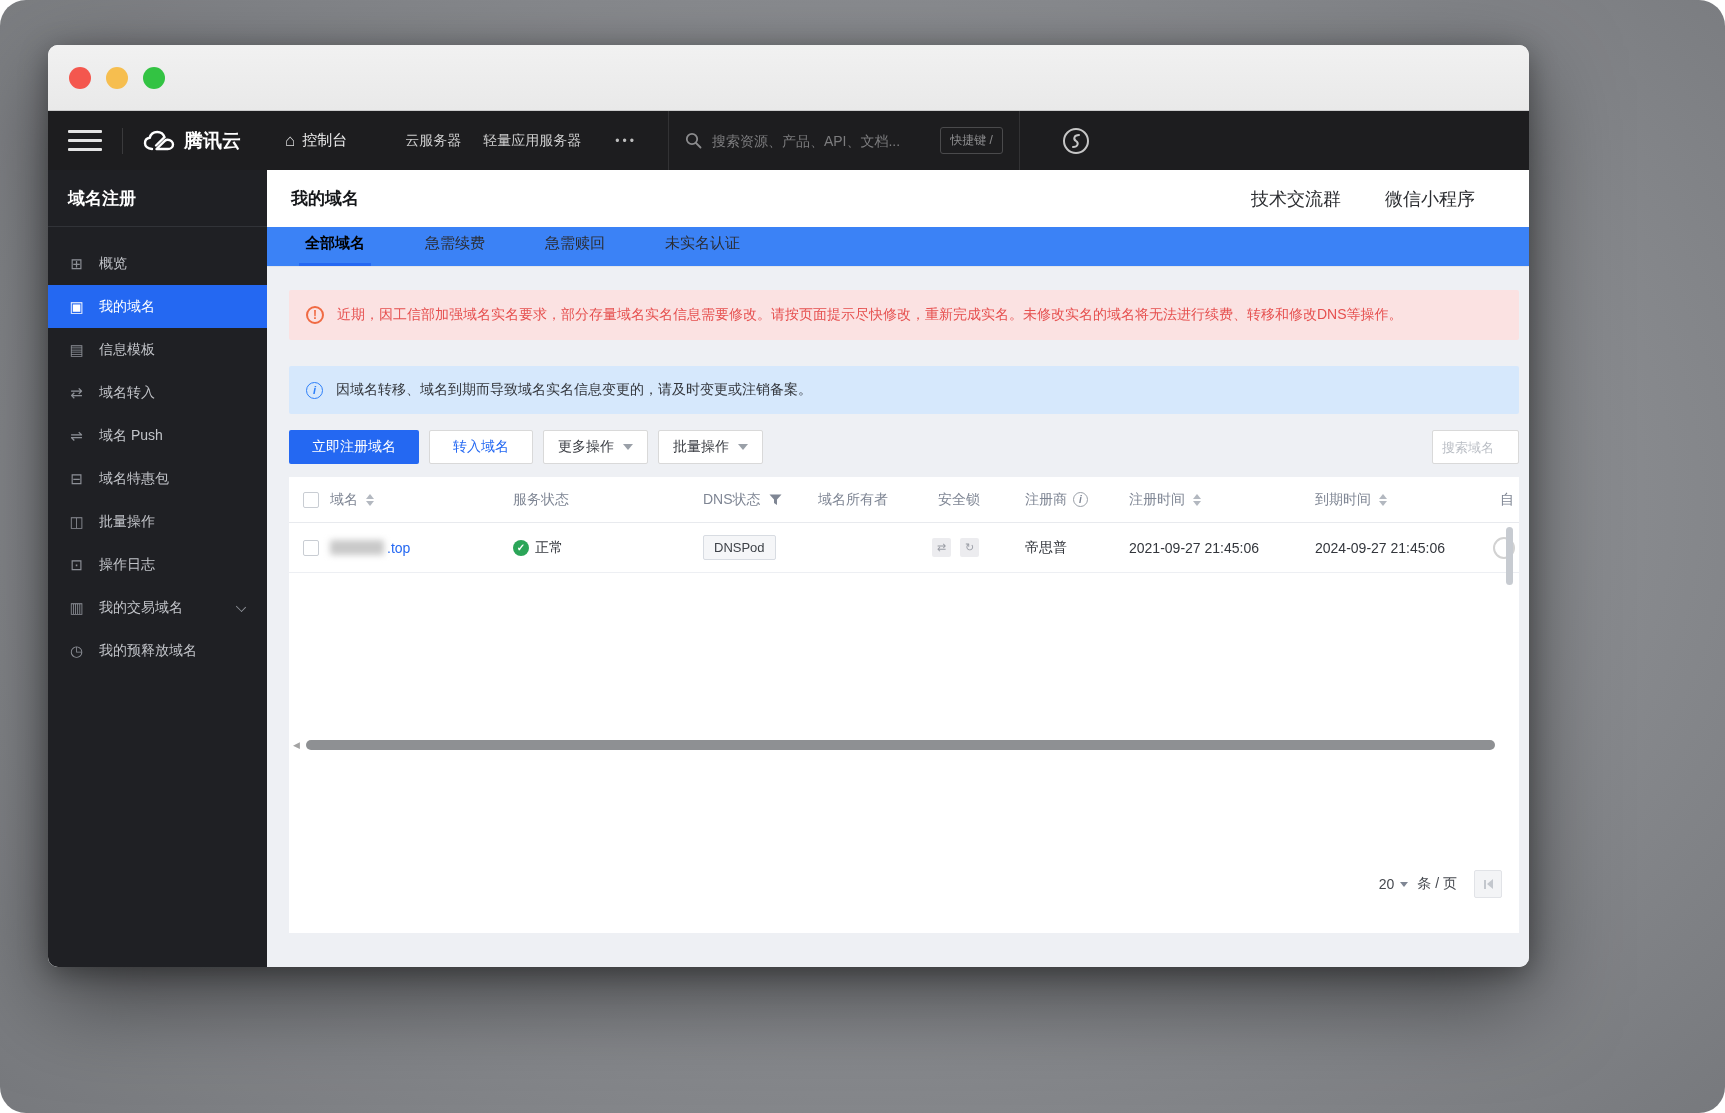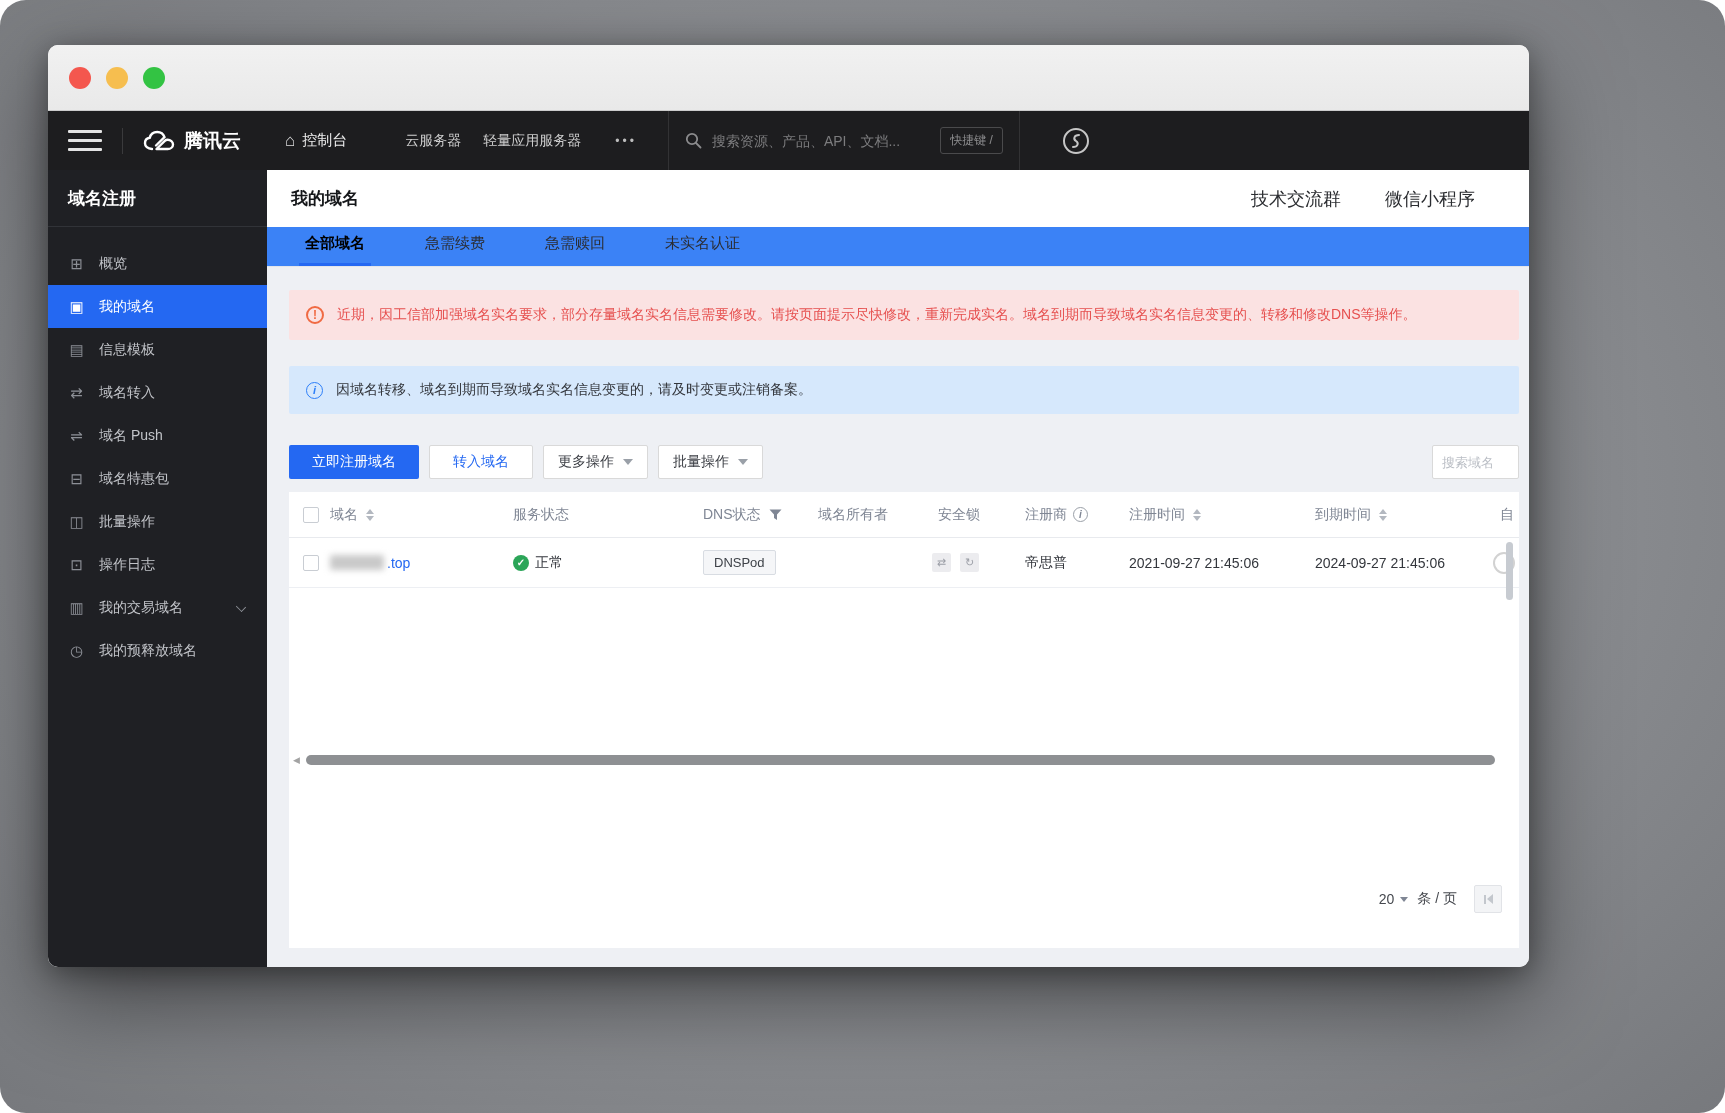--- a/index.html
+++ b/index.html
@@ -79,21 +79,21 @@
   .main-body { flex:1; padding:23px 10px 0 22px; position:relative; min-height:0; }
   .banner { border-radius:2px; display:flex; align-items:center; padding:0 17px; font-size:14px; gap:13px; }
   .banner.warning { height:50px; background:#FBE2E2; color:#E6504F; }
   .warn-ic { width:18px; height:18px; border:2px solid #F06A43; border-radius:50%; color:#F06A43;
     font-weight:700; font-size:12px; display:flex; align-items:center; justify-content:center; flex-shrink:0; }
   .banner.info { height:48px; background:#D6E8FC; color:#33363c; margin-top:26px; }
   .info-ic { width:17px; height:17px; border:1.5px solid #2D7FF9; border-radius:50%; color:#2D7FF9;
     font-weight:700; font-size:11px; display:flex; align-items:center; justify-content:center; flex-shrink:0;
     font-style:italic; }
 
-  .toolbar { margin-top:31px; display:flex; align-items:center; height:34px; position:relative; }
+  .toolbar { margin-top:16px; display:flex; align-items:center; height:34px; position:relative; }
   .btn { height:34px; border-radius:2px; font-size:14px; display:inline-flex; align-items:center;
     justify-content:center; cursor:pointer; }
   .btn.primary { background:#2468F2; color:#fff; width:130px; }
   .btn.ghost { background:#fff; border:1px solid #d9d9d9; color:#2468F2; width:104px; margin-left:10px; }
   .btn.plain { background:#fff; border:1px solid #d9d9d9; color:#3a3d43; width:105px; margin-left:10px; gap:9px; }
   .caret { width:0; height:0; border-left:5px solid transparent; border-right:5px solid transparent;
     border-top:6px solid #9aa0a8; }
   .toolbar-search { position:absolute; right:0; top:0; width:87px; height:34px; border:1px solid #d9d9d9;
     background:#fff; border-radius:2px; display:flex; align-items:center; padding:0 9px; }
   .toolbar-search input { width:100%; border:none; outline:none; font-size:13px; color:#333;
@@ -256,21 +256,21 @@
             <span class="tab active">全部域名</span>
             <span class="tab">急需续费</span>
             <span class="tab">急需赎回</span>
             <span class="tab">未实名认证</span>
           </div>
         </div>
 
         <div class="main-body">
           <div class="banner warning">
             <span class="warn-ic">!</span>
-            <span>近期，因工信部加强域名实名要求，部分存量域名实名信息需要修改。请按页面提示尽快修改，重新完成实名。域名到期而导致域名实名信息变更的、转移和修改DNS等操作。</span>
+            <span>近期，因工信部加强域名实名要求，部分存量域名实名信息需要修改。请按页面提示尽快修改，重新完成实名。未修改实名的域名将无法进行续费、转移和修改DNS等操作。</span>
           </div>
           <div class="banner info">
             <span class="info-ic">i</span>
             <span>因域名转移、域名到期而导致域名实名信息变更的，请及时变更或注销备案。</span>
           </div>
 
           <div class="toolbar">
             <span class="btn primary">立即注册域名</span>
             <span class="btn ghost">转入域名</span>
             <span class="btn plain">

